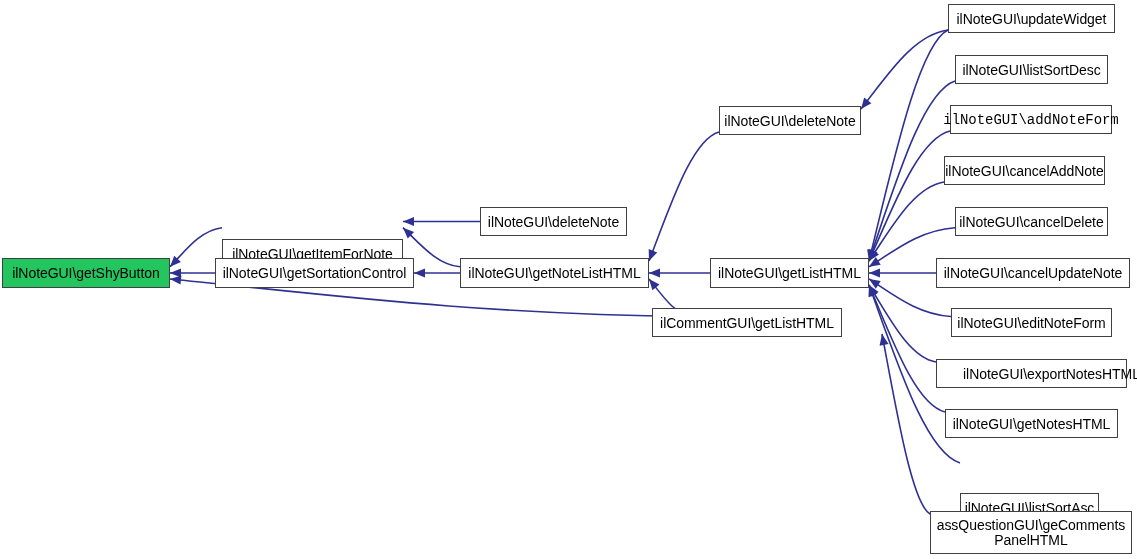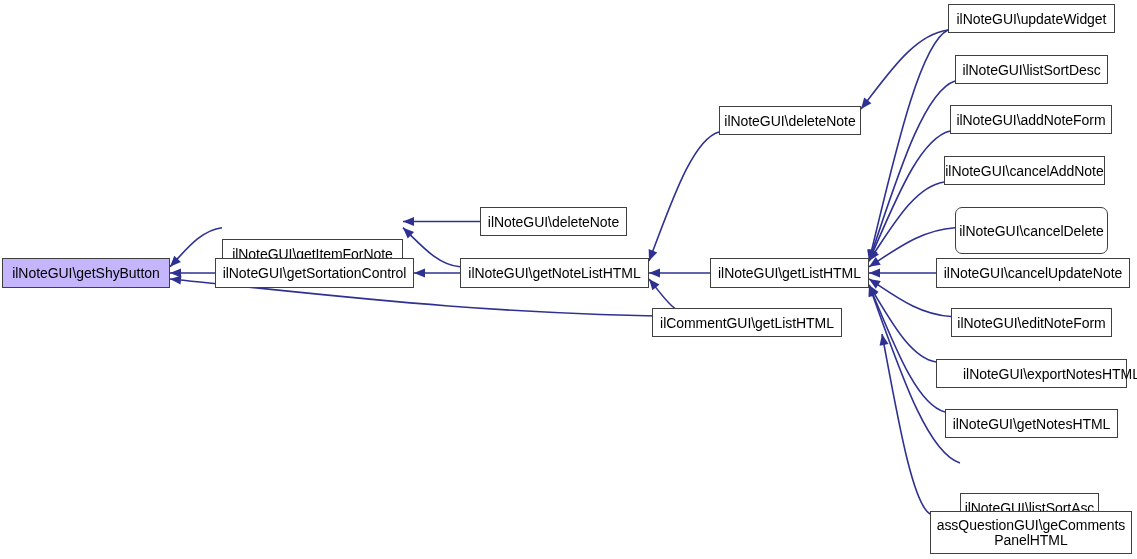--- a/index.html
+++ b/index.html
@@ -35,21 +35,21 @@
     line-height: 14px;
     display: flex;
     align-items: center;
     justify-content: center;
     text-align: center;
     white-space: nowrap;
     letter-spacing: -0.05px;
     z-index: 5;
   }
   .node.highlight {
-    background: #c4b5fd;
+    background: #22c55e;
     border-color: #404040;
   }
   .node.two-line {
     white-space: normal;
     line-height: 15px;
   }
 </style>
 </head>
 <body>
 
@@ -164,27 +164,27 @@
       </div>
       <div class="node" style="left: 652px; top: 308px; width: 190px; height: 29px;">
         <span>ilCommentGUI\getListHTML</span>
       </div>
       <div class="node" style="left: 948px; top: 4px; width: 167px; height: 29px;">
         <span>ilNoteGUI\updateWidget</span>
       </div>
       <div class="node" style="left: 955px; top: 55px; width: 153px; height: 29px;">
         <span>ilNoteGUI\listSortDesc</span>
       </div>
-      <div class="node" style="left: 950px; top: 105px; width: 162px; height: 29px;">
+      <div class="node" style="left: 950px; top: 105px; width: 162px; height: 29px; font-family: Liberation Mono, monospace;">
         <span>ilNoteGUI\addNoteForm</span>
       </div>
       <div class="node" style="left: 944px; top: 156px; width: 161px; height: 29px;">
         <span>ilNoteGUI\cancelAddNote</span>
       </div>
-      <div class="node" style="left: 955px; top: 207px; width: 153px; height: 47px; border-radius: 7px;">
+      <div class="node" style="left: 955px; top: 207px; width: 153px; height: 29px;">
         <span>ilNoteGUI\cancelDelete</span>
       </div>
       <div class="node" style="left: 936px; top: 258px; width: 194px; height: 30px;">
         <span>ilNoteGUI\cancelUpdateNote</span>
       </div>
       <div class="node" style="left: 951px; top: 308px; width: 161px; height: 29px;">
         <span>ilNoteGUI\editNoteForm</span>
       </div>
       <div class="node" style="left: 936px; top: 359px; width: 191px; height: 29px; padding-left: 40px;">
         <span>ilNoteGUI\exportNotesHTML</span>

